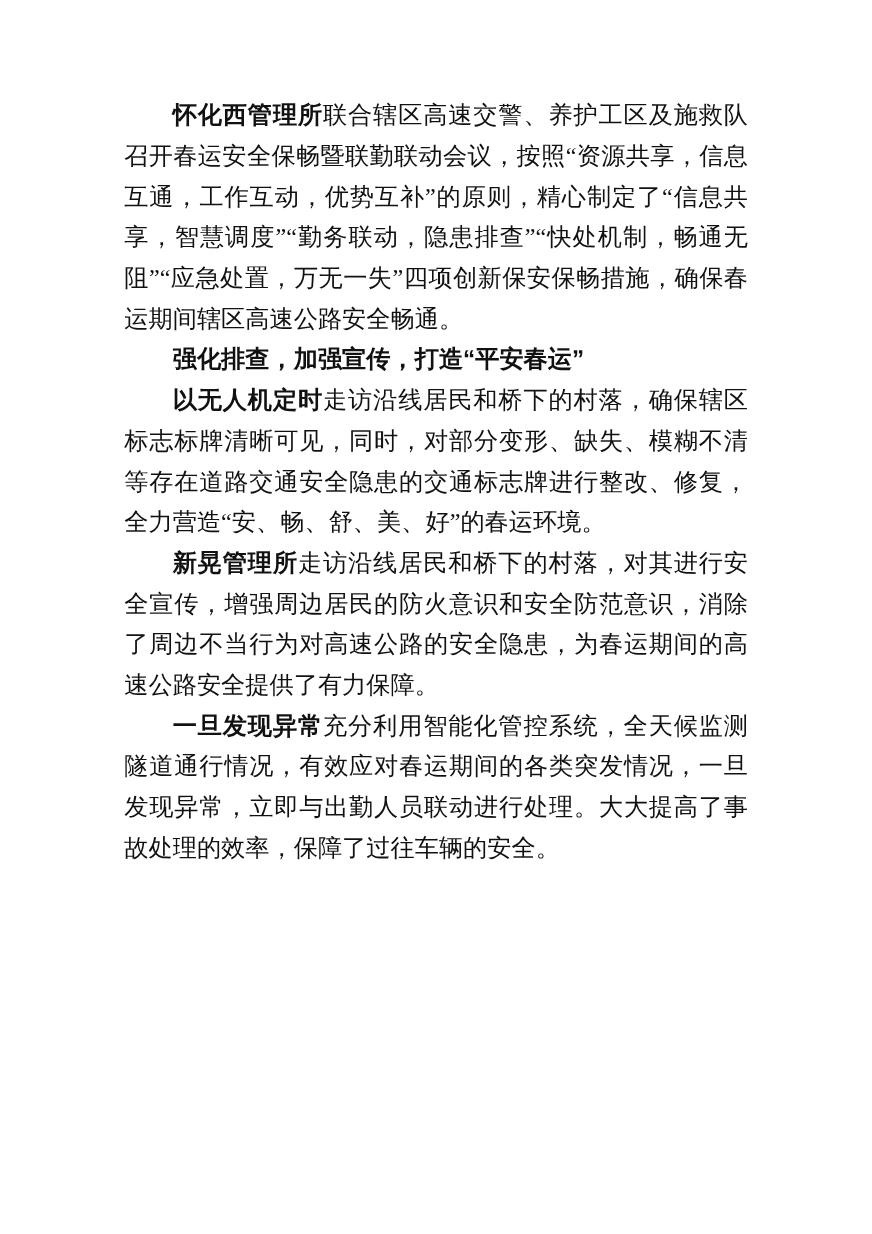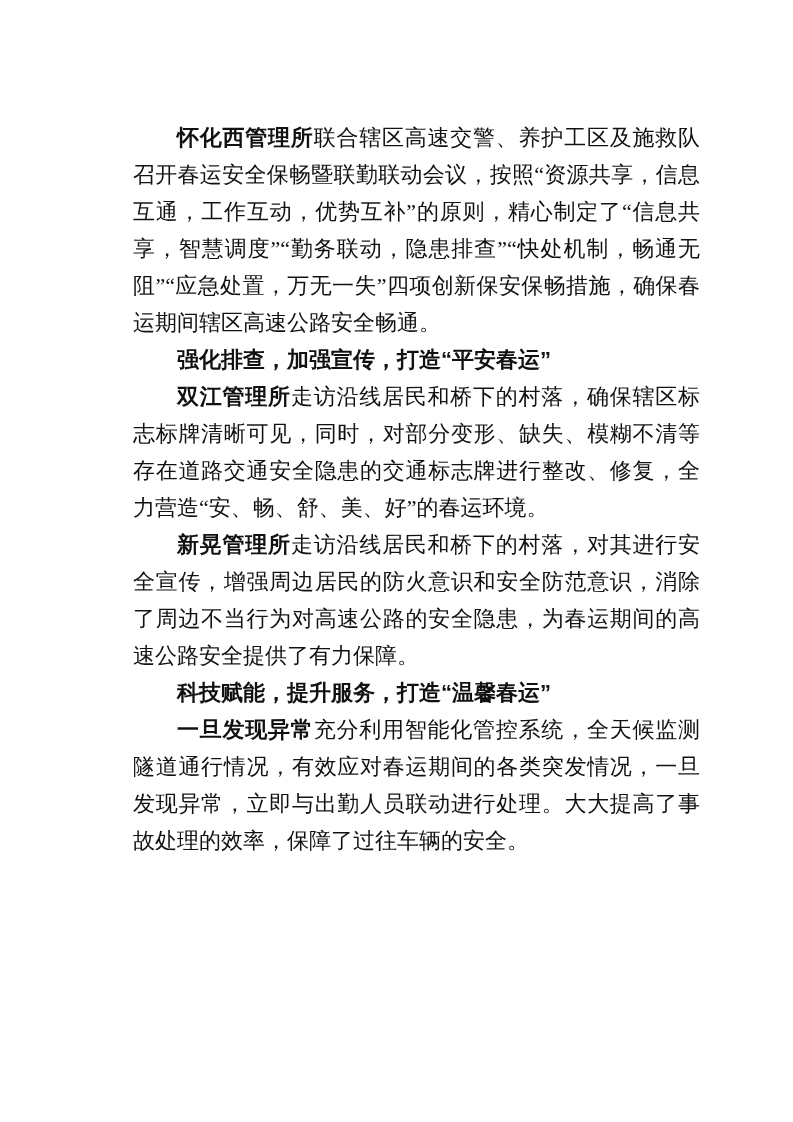--- a/index.html
+++ b/index.html
@@ -11,23 +11,22 @@
     position: relative;
     width: 793px;
     height: 1122px;
     background: #ffffff;
     overflow: hidden;
     color: #111111;
   }
   .content {
     position: absolute;
     left: 113px;
-    top: 119px;
+    top: 86px;
     width: 567px;
-    margin-left: 20px;
   }
   p.para {
     margin: 0;
     font-family: "Liberation Serif", "DejaVu Serif", serif;
     font-size: 22px;
     line-height: 37px;
     text-align: justify;
     text-justify: inter-character;
     text-indent: 2em;
     color: #111111;
@@ -46,23 +45,22 @@
 <body>
 
 <div class="page">
   <div class="content">
 
     <p class="para"><span class="lead">怀化西管理所</span><span>联合辖区高速交警、养护工区及施救队召开春运安全保畅暨联勤联动会议，按照“资源共享，信息互通，工作互动，优势互补”的原则，精心制定了“信息共享，智慧调度”“勤务联动，隐患排查”“快处机制，畅通无阻”“应急处置，万无一失”四项创新保安保畅措施，确保春运期间辖区高速公路安全畅通。</span></p>
 
     <p class="para heading"><span>强化排查，加强宣传，打造“平安春运”</span></p>
 
 
-    <p class="para"><span class="lead">双江管理所</span><span>走访沿线居民和桥下的村落，确保辖区标志标牌清晰可见，同时，对部分变形、缺失、模糊不清等存在道路交通安全隐患的交通标志牌进行整改、修复，全力营造“安、畅、舒、美、好”的春运环境。</span></p>
+    <p class="para"><span class="lead">以无人机定时</span><span>走访沿线居民和桥下的村落，确保辖区标志标牌清晰可见，同时，对部分变形、缺失、模糊不清等存在道路交通安全隐患的交通标志牌进行整改、修复，全力营造“安、畅、舒、美、好”的春运环境。</span></p>
 
     <p class="para"><span class="lead">新晃管理所</span><span>走访沿线居民和桥下的村落，对其进行安全宣传，增强周边居民的防火意识和安全防范意识，消除了周边不当行为对高速公路的安全隐患，为春运期间的高速公路安全提供了有力保障。</span></p>
 
-    <p class="para heading"><span>科技赋能，提升服务，打造“温馨春运”</span></p>
 
     <p class="para"><span class="lead">一旦发现异常</span><span>充分利用智能化管控系统，全天候监测隧道通行情况，有效应对春运期间的各类突发情况，一旦发现异常，立即与出勤人员联动进行处理。大大提高了事故处理的效率，保障了过往车辆的安全。</span></p>
 
 
   </div>
 </div>
 
 </body></html>

